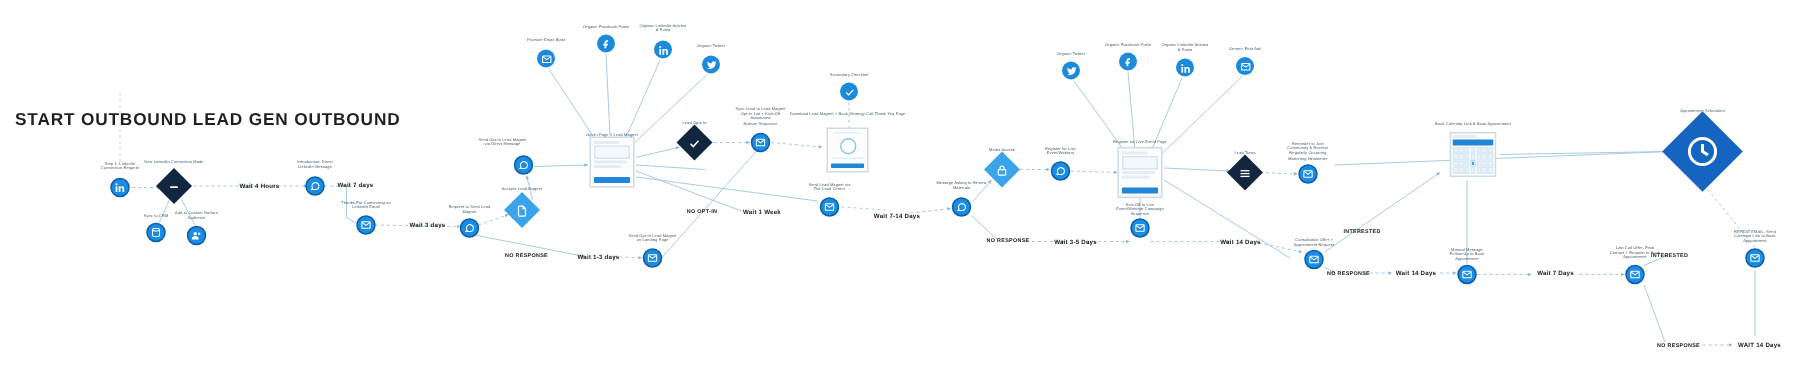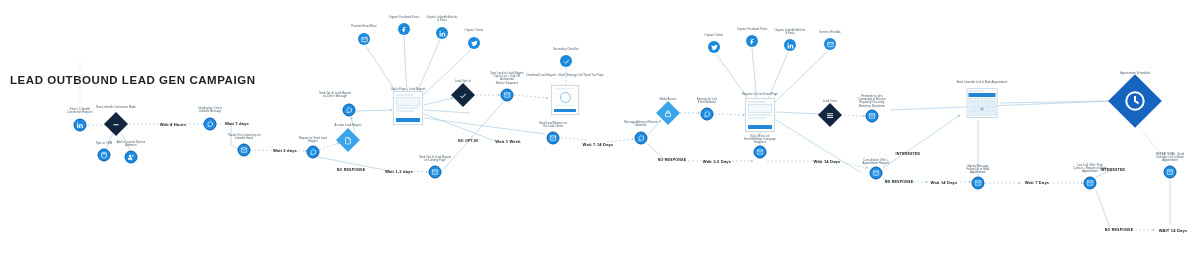--- a/index.html
+++ b/index.html
@@ -26,21 +26,21 @@
   .card .ln{background:#e2edf5;}
   .card .fld{background:#f2f8fc;border:.5px solid #d6e6f1;}
   
   .lbl{position:absolute;transform:translate(-50%,-50%);font-size:2.6px;line-height:1.25;color:#3f5464;text-align:center;white-space:pre;letter-spacing:.1px;}
   .wait{position:absolute;transform:translate(-50%,-50%);font-size:4.1px;font-weight:bold;color:#1a1a1a;white-space:nowrap;letter-spacing:.15px;}
   .cond{position:absolute;transform:translate(-50%,-50%);font-size:3.6px;font-weight:bold;color:#1a1a1a;white-space:nowrap;letter-spacing:.2px;}
 </style>
 </head>
 <body>
 
-<div class="title">LEAD OUTBOUND LEAD GEN CAMPAIGN</div>
+<div class="title">START OUTBOUND LEAD GEN OUTBOUND</div>
 
 <svg id="canvas" viewBox="0 0 1200 257" xmlns="http://www.w3.org/2000/svg">
   <defs>
     <marker id="ar" markerWidth="5" markerHeight="5" refX="4" refY="2" orient="auto">
       <path d="M0,0 L4,2 L0,4 z" fill="#8fb7d4"></path>
     </marker>
   </defs>
   <g fill="none" stroke="#9dc4df" stroke-width=".6">
 
     <path d="M80 108 L80 62" stroke="#bcd8ea" stroke-dasharray="2 2"></path>

